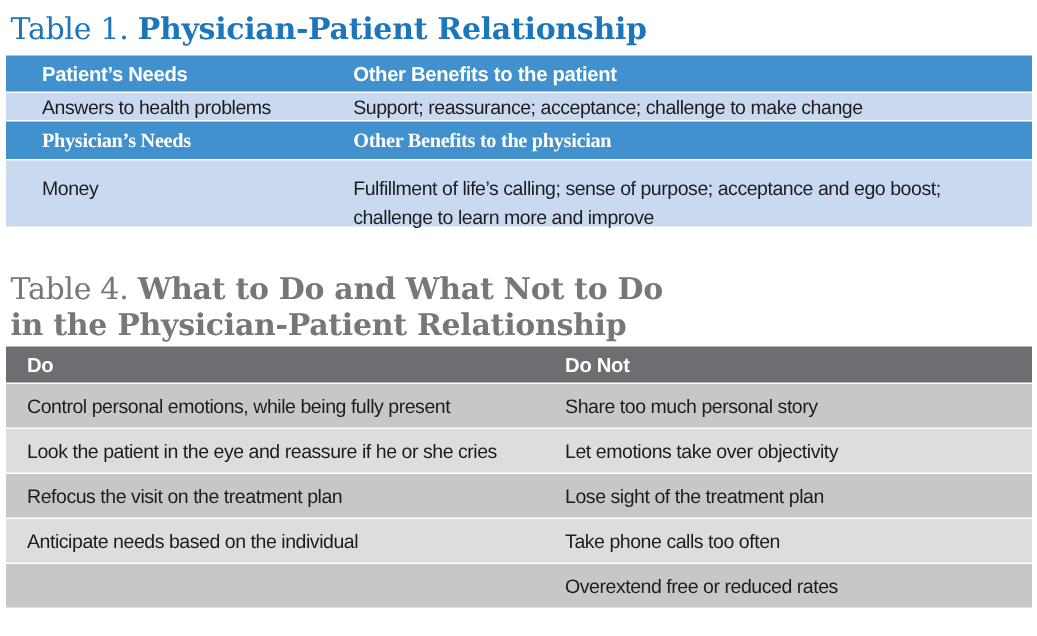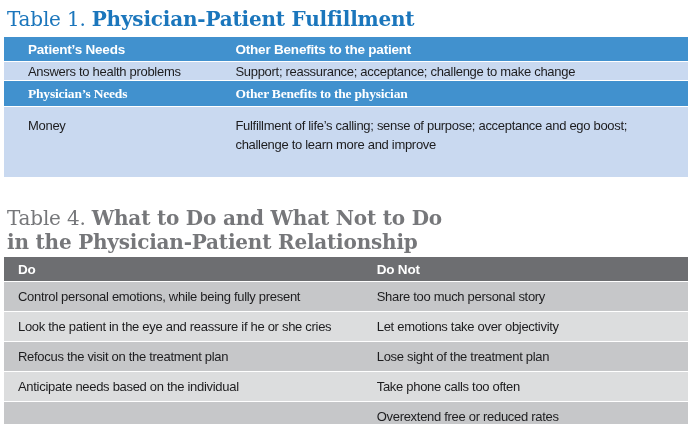--- a/index.html
+++ b/index.html
@@ -36,36 +36,36 @@
     height: 24px;
   }
   .body-row { font-size: 13px; letter-spacing: -0.3px; }
 
   
   .t1 .hdr { background: var(--blue_header); }
   .t1 .body-row { background: var(--blue_row); }
   .t1 .cell-l { width: 31.5%; padding-left: 24px; }
   .t1 .r1 { height: 18px; }
   .t1 .h2 { height: 25px; font-family: Liberation Serif, serif; }
-  .t1 .r2 { height: 70px; align-items: flex-start; }
+  .t1 .r2 { height: 44px; align-items: flex-start; }
   .t1 .r2 .cell { padding-top: 9px; line-height: 19px; }
   .t1 .r2 .cell-r { max-width: 455px; }
 
   
   .t2 .hdr { background: var(--gray_header); }
   .t2 .cell-l { width: 52.3%; white-space: nowrap; }
   .t2 .cell-r { padding-left: 15px; white-space: nowrap; }
   .t2 .body-row { height: 29px; }
   .t2 .row-a { background: var(--gray_row_a); }
   .t2 .row-b { background: var(--gray_row_b); }
 </style>
 </head>
 <body>
 
-<h2 class="tbl-title t1-title"><span>Table 1.</span> <b>Physician-Patient Fulfillment</b></h2>
+<h2 class="tbl-title t1-title"><span>Table 1.</span> <b>Physician-Patient Relationship</b></h2>
 
 <div class="tbl t1">
 
   <div class="row hdr h1">
     <div class="cell cell-l">Patient’s Needs</div>
     <div class="cell cell-r">Other Benefits to the patient</div>
   </div>
   <div class="row body-row r1">
     <div class="cell cell-l">Answers to health problems</div>
     <div class="cell cell-r">Support; reassurance; acceptance; challenge to make change</div>

